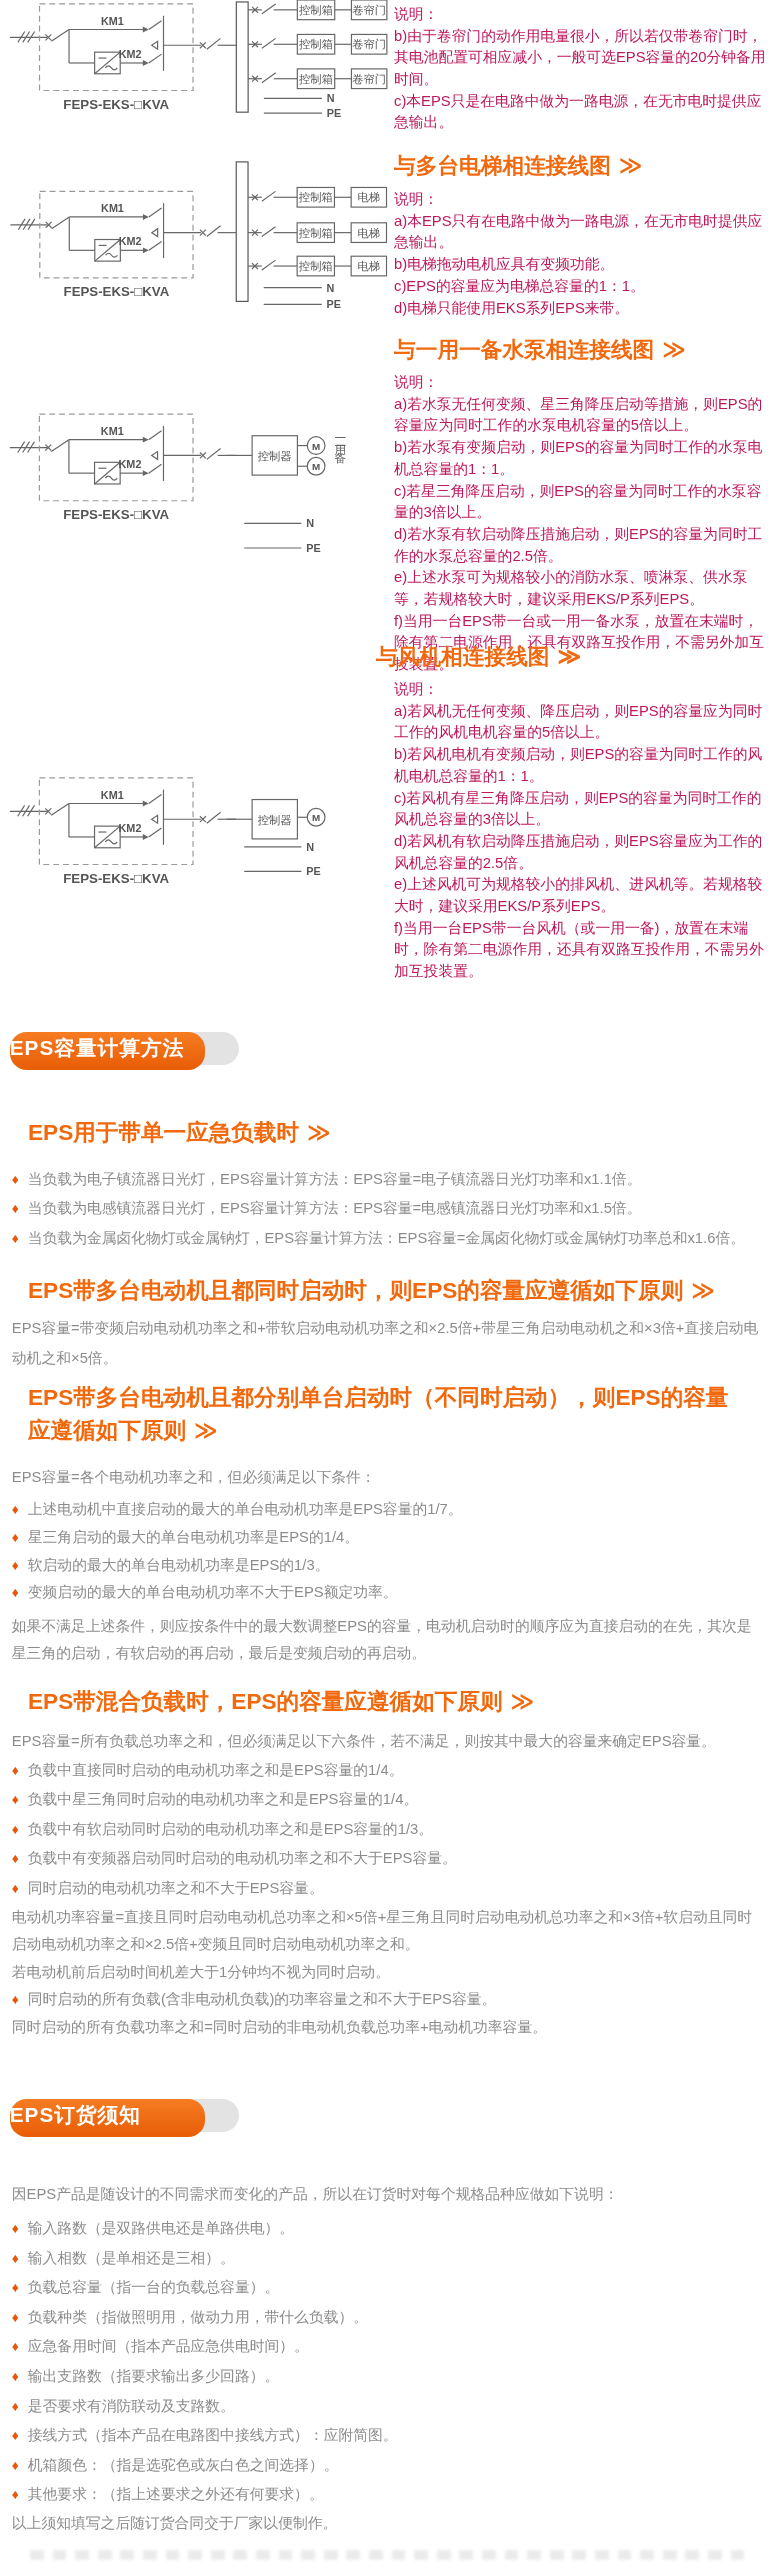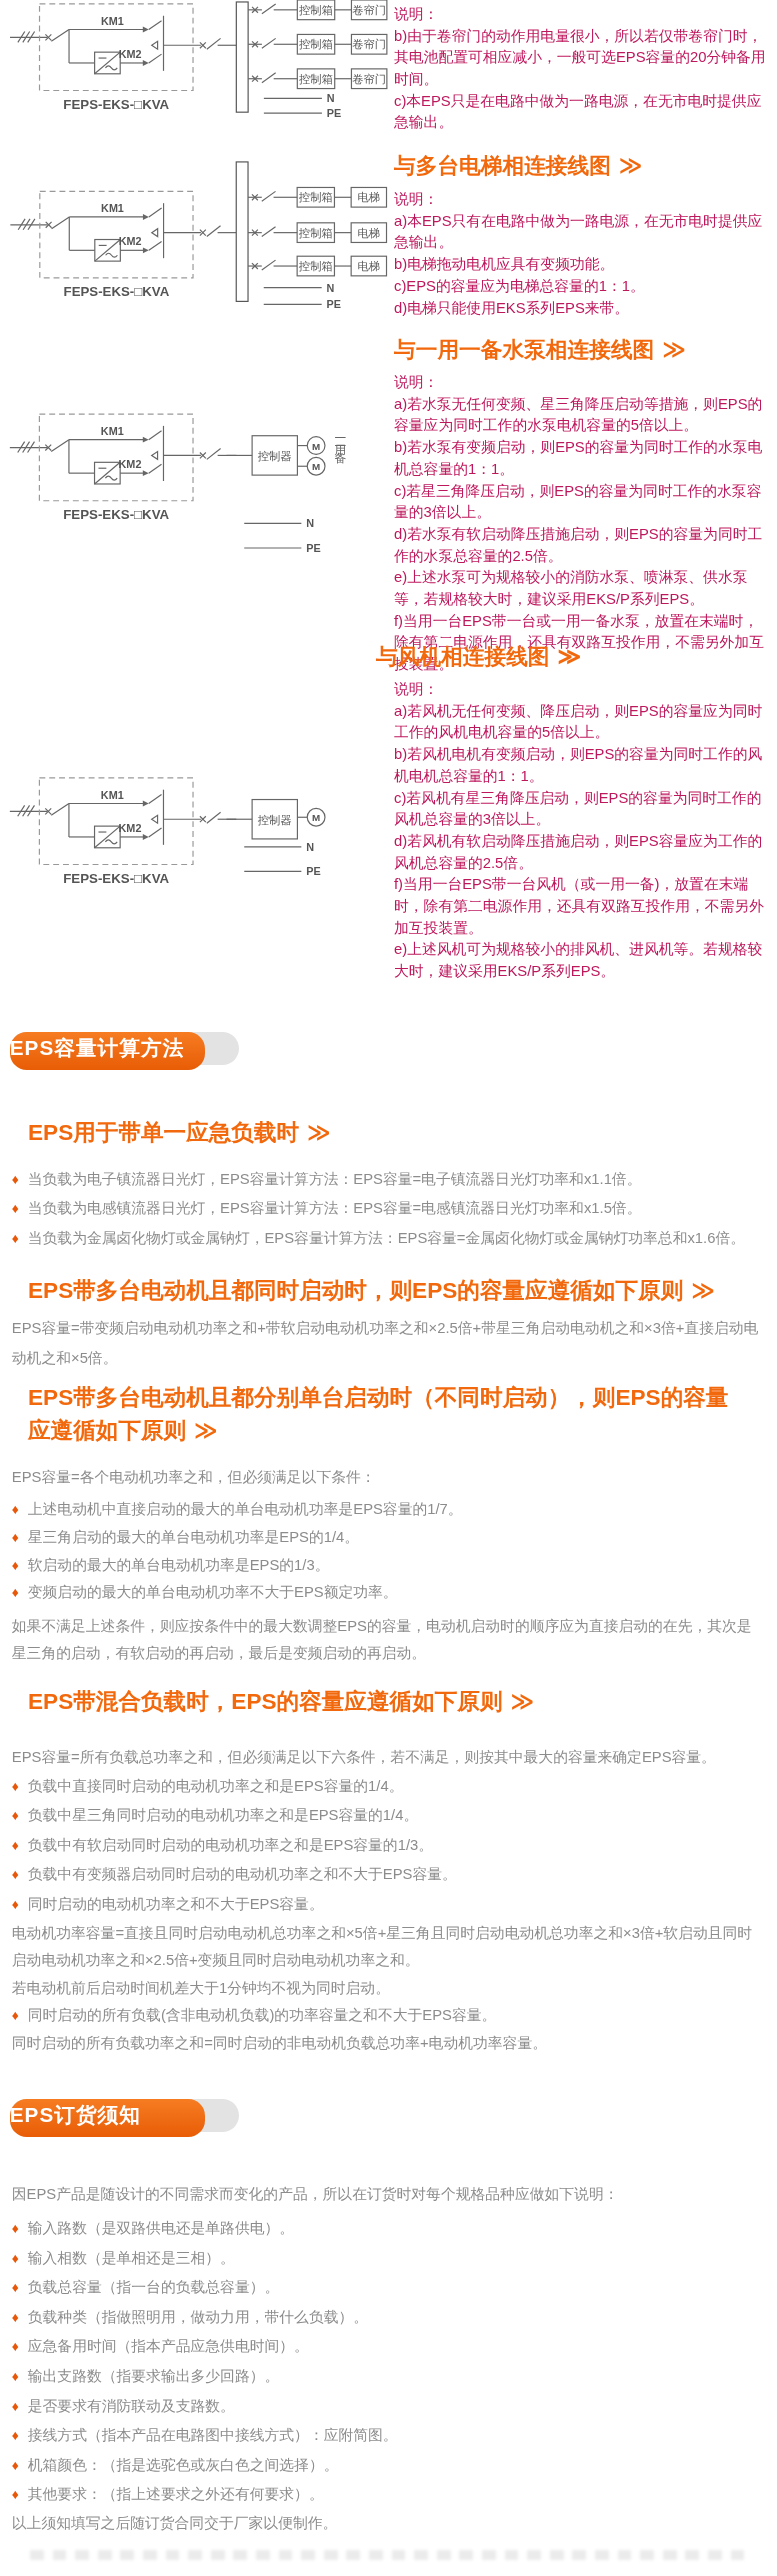--- a/index.html
+++ b/index.html
@@ -220,22 +220,22 @@
 
   <div class="abs sec-h" style="left:376px;top:642px;font-family:Liberation Serif, serif;">
     <span>与风机相连接线图</span><span class="chev">≫</span>
   </div>
   <div class="abs notes" style="left:394px;top:679px;width:378px;">
     <div>说明：</div>
     <div>a)若风机无任何变频、降压启动，则EPS的容量应为同时工作的风机电机容量的5倍以上。</div>
     <div>b)若风机电机有变频启动，则EPS的容量为同时工作的风机电机总容量的1：1。</div>
     <div>c)若风机有星三角降压启动，则EPS的容量为同时工作的风机总容量的3倍以上。</div>
     <div>d)若风机有软启动降压措施启动，则EPS容量应为工作的风机总容量的2.5倍。</div>
+    <div>e)上述风机可为规格较小的排风机、进风机等。若规格较大时，建议采用EKS/P系列EPS。</div>
     <div>f)当用一台EPS带一台风机（或一用一备)，放置在末端时，除有第二电源作用，还具有双路互投作用，不需另外加互投装置。</div>
-    <div>e)上述风机可为规格较小的排风机、进风机等。若规格较大时，建议采用EKS/P系列EPS。</div>
   </div>
 
   <div class="abs" style="left:0;top:768px;">
     <svg width="389" height="197" viewBox="0 0 395 200" stroke="#666" stroke-width="1.2" fill="none">
       <use href="#eps-unit" x="10" y="6"></use>
       <line x1="230" y1="52" x2="256" y2="52"></line>
       <rect x="256" y="32" width="46" height="40"></rect>
       <text x="279" y="57" font-size="11.5" text-anchor="middle">控制器</text>
       <line x1="302" y1="50" x2="312" y2="50"></line>
         <circle cx="321" cy="50" r="9"></circle>
@@ -296,21 +296,21 @@
       <div class="b-row lh28">
           <span class="dia">♦</span>
           <span>变频启动的最大的单台电动机功率不大于EPS额定功率。</span>
         </div>
     </div>
     <div class="para lh28" style="margin-top:5.9px;">如果不满足上述条件，则应按条件中的最大数调整EPS的容量，电动机启动时的顺序应为直接启动的在先，其次是星三角的启动，有软启动的再启动，最后是变频启动的再启动。</div>
 
     <div class="sub-h" style="margin-top:17.7px;">
       <span>EPS带混合负载时，EPS的容量应遵循如下原则</span><span class="chev">≫</span>
     </div>
-    <div class="para lh29" style="margin-top:25px;">EPS容量=所有负载总功率之和，但必须满足以下六条件，若不满足，则按其中最大的容量来确定EPS容量。</div>
+    <div class="para lh29" style="margin-top:9px;">EPS容量=所有负载总功率之和，但必须满足以下六条件，若不满足，则按其中最大的容量来确定EPS容量。</div>
     <div>
       <div class="b-row lh29">
           <span class="dia">♦</span>
           <span>负载中直接同时启动的电动机功率之和是EPS容量的1/4。</span>
         </div>
       <div class="b-row lh29">
           <span class="dia">♦</span>
           <span>负载中星三角同时启动的电动机功率之和是EPS容量的1/4。</span>
         </div>
       <div class="b-row lh29">

